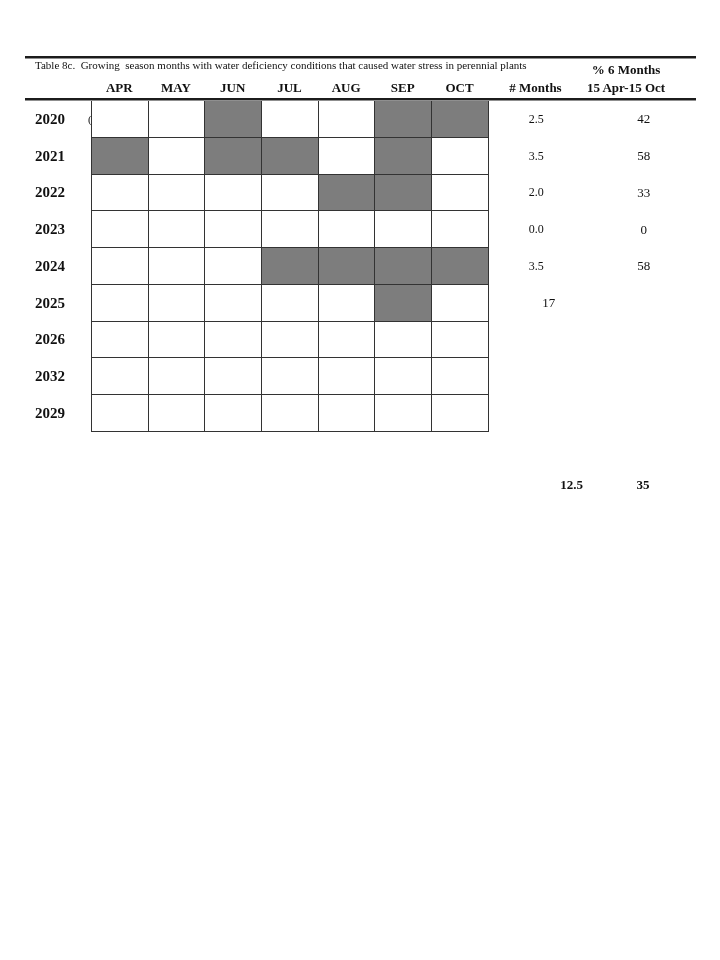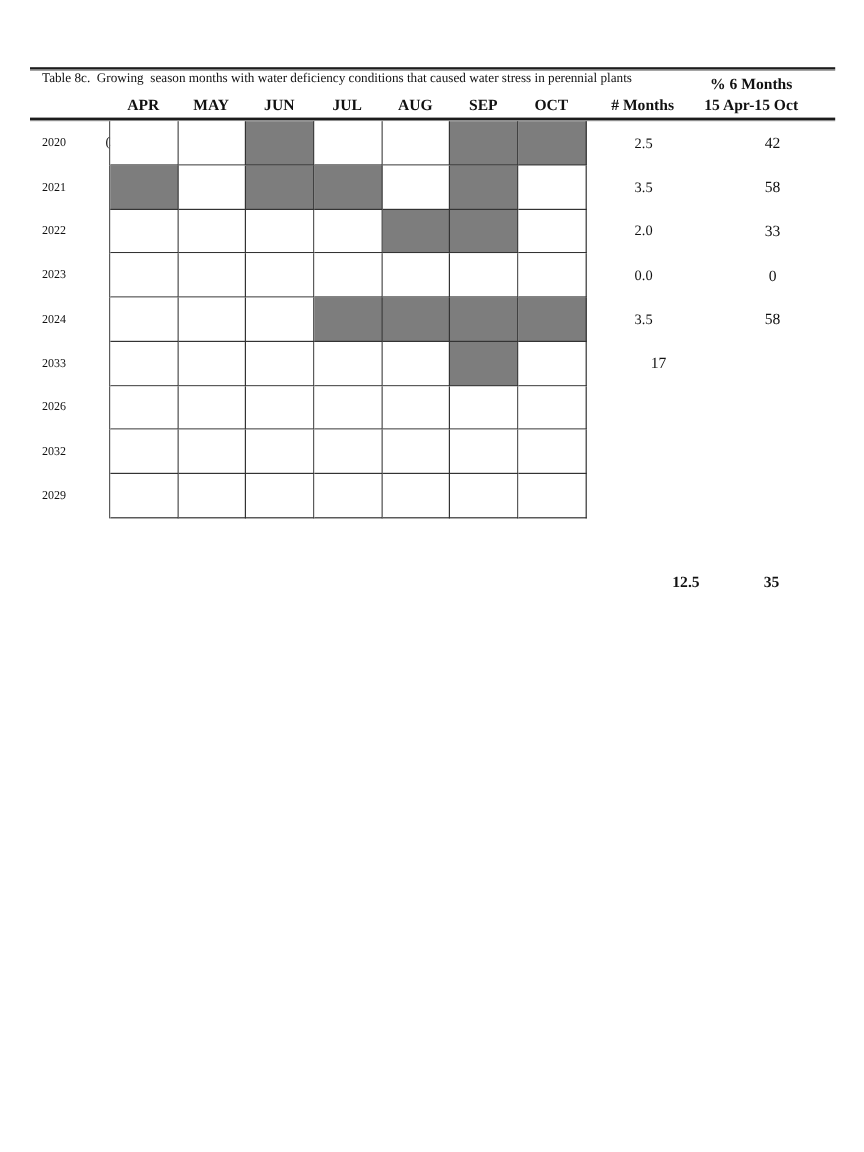--- a/index.html
+++ b/index.html
@@ -80,22 +80,22 @@
   }
   .row {
     display: flex;
     height: 36.75px;
     align-items: stretch;
   }
   .year {
     width: 66px;
     padding-left: 10px;
     box-sizing: border-box;
-    font-weight: normal;
-    font-size: 10px;
+    font-weight: bold;
+    font-size: 15px;
     display: flex;
     align-items: center;
   }
   .cells {
     display: flex;
     border-left: 1.5px solid var(--grid, #333333);
   }
   .cell {
     width: 56.7px;
     box-sizing: border-box;
@@ -231,21 +231,21 @@
         <div class="cell"></div>
         <div class="cell shaded"></div>
         <div class="cell shaded"></div>
         <div class="cell shaded"></div>
         <div class="cell shaded"></div>
       </div>
       <div class="nmv">3.5</div>
       <div class="pctv">58</div>
     </div>
     <div class="row">
-      <div class="year">2033</div>
+      <div class="year">2025</div>
       <div class="cells">
         <div class="cell"></div>
         <div class="cell"></div>
         <div class="cell"></div>
         <div class="cell"></div>
         <div class="cell"></div>
         <div class="cell shaded"></div>
         <div class="cell"></div>
       </div>
       <div class="pctv">17</div>

